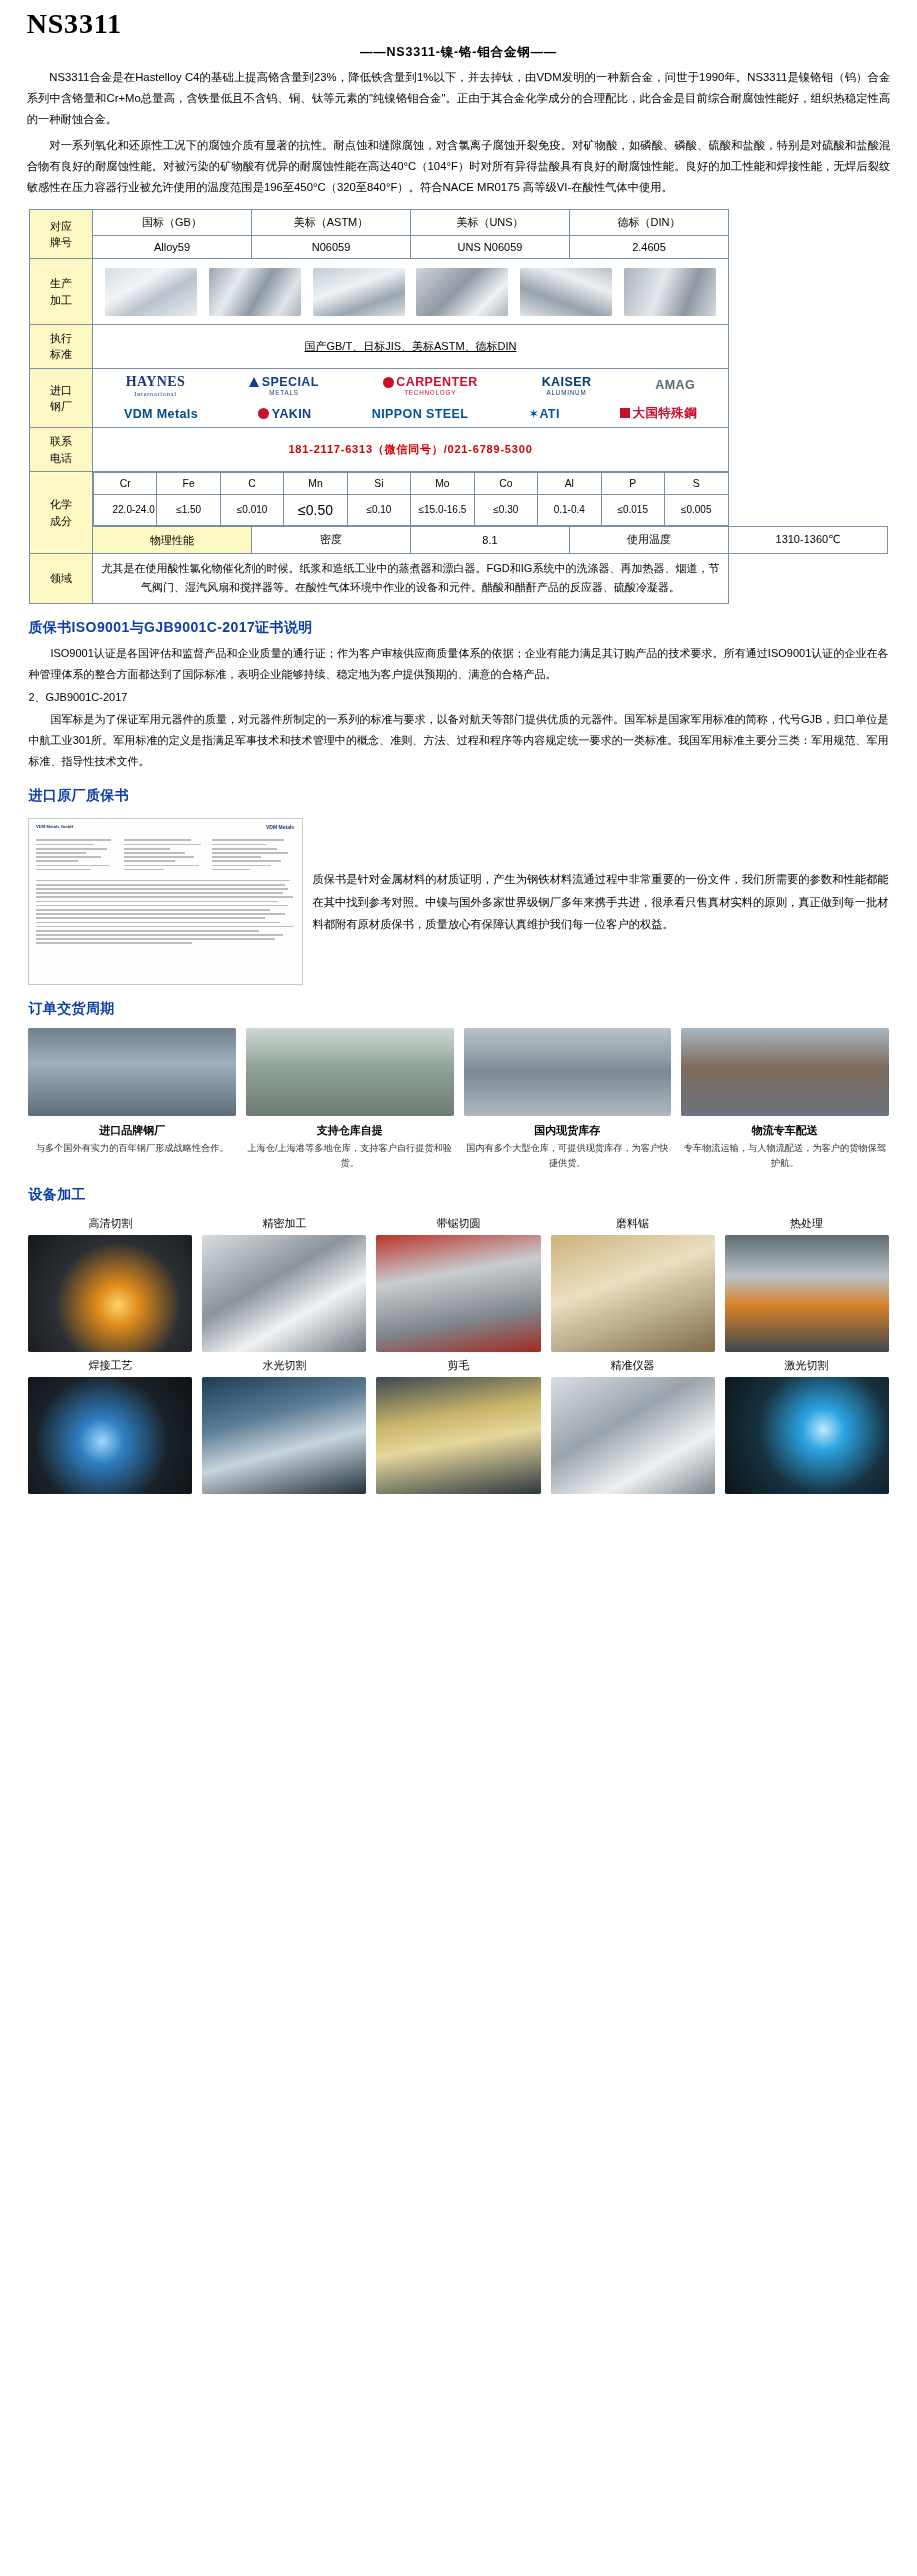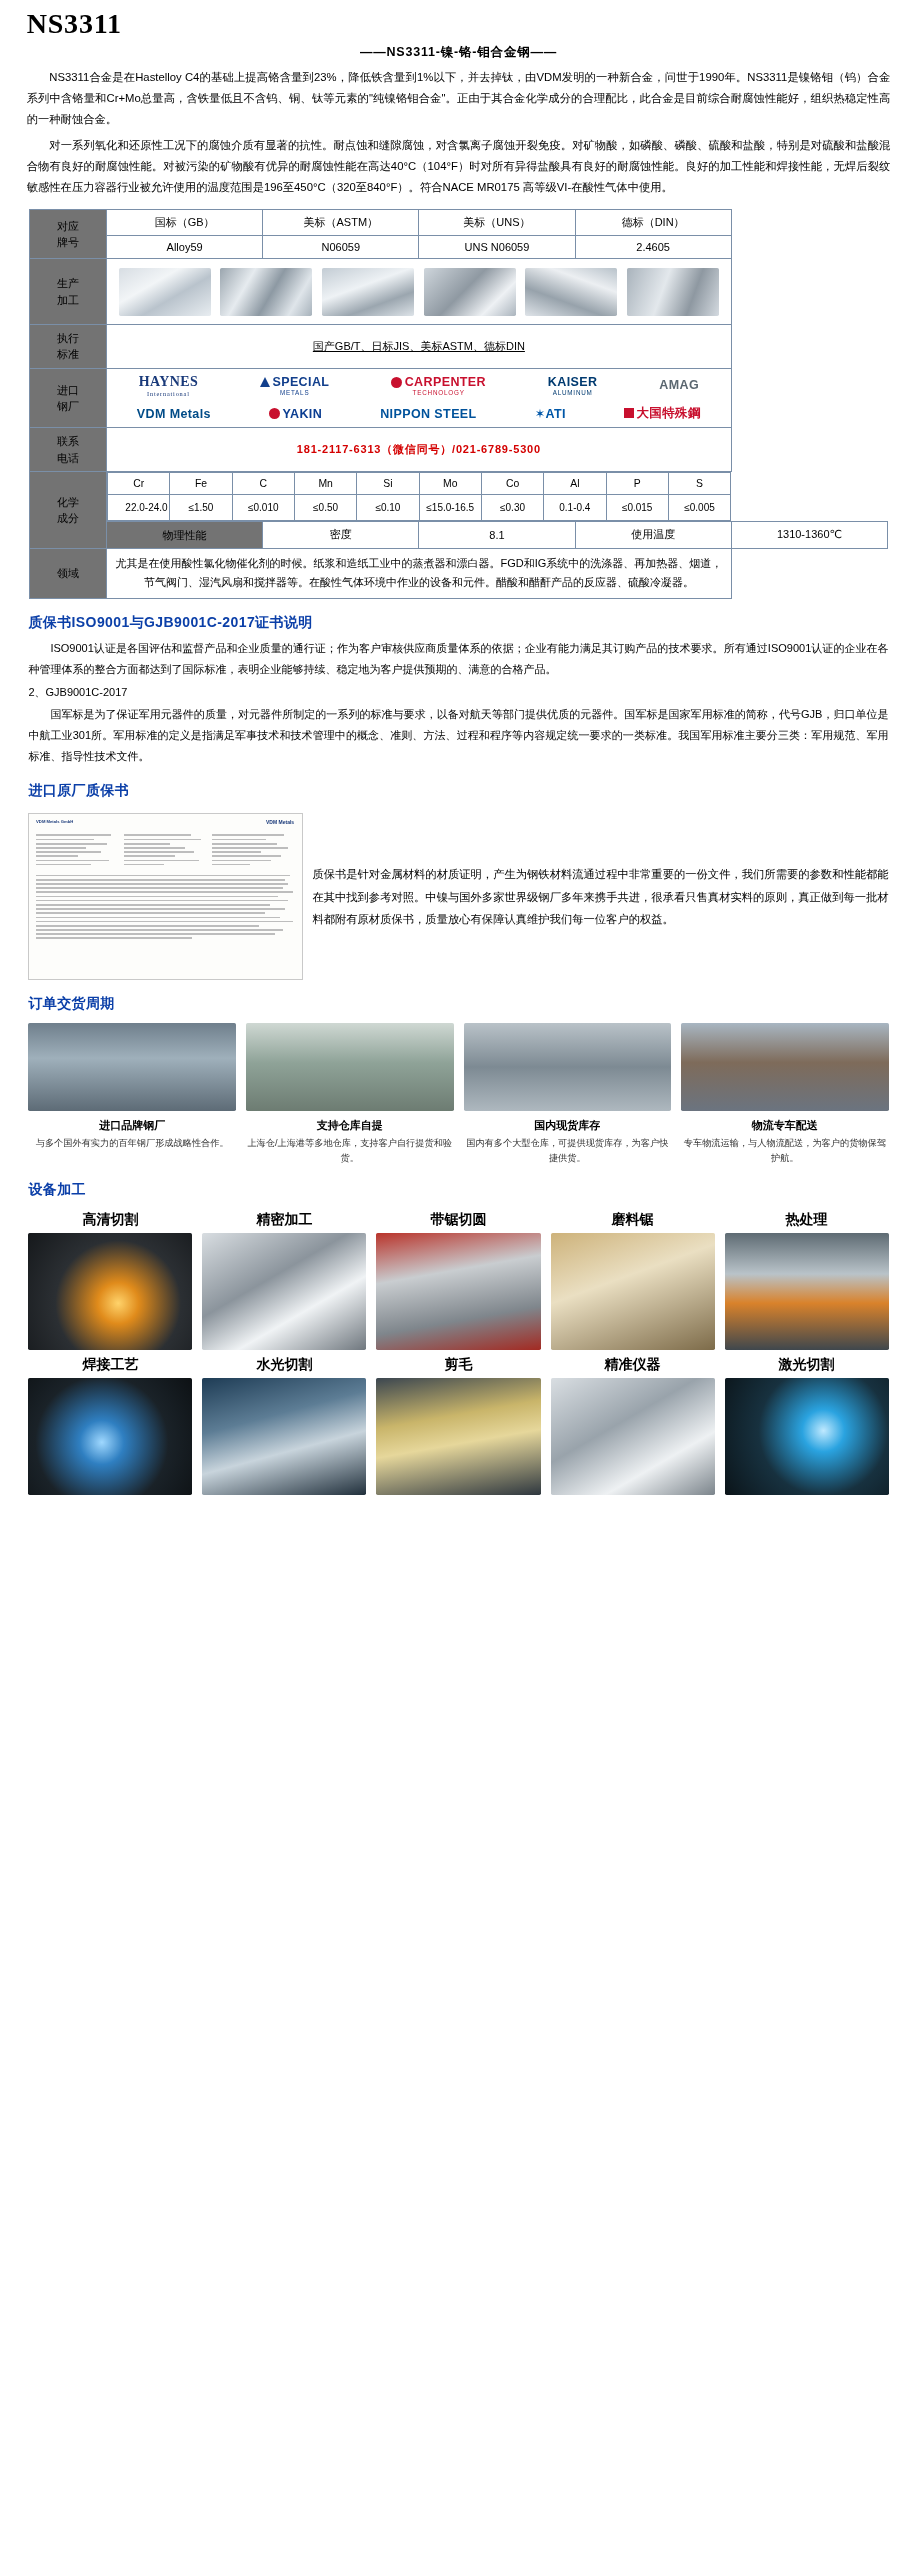--- a/index.html
+++ b/index.html
@@ -44,22 +44,22 @@
     table-layout: fixed;
   }
   table.spec td, table.spec th {
     border: 0.8px solid #7a8fa8;
     font-size: 11px;
     text-align: center;
     vertical-align: middle;
     padding: 5px 3.3px;
   }
   .lab {
-    width: 77px;
-    background: #737373;
+    width: 63px;
+    background: #fef9c3;
     font-size: 11.3px;
     line-height: 1.5;
     margin-top: 8px;
   }
   .lab span { display:block; }
   td.leftpad { text-align:left; padding-left:11.7px;text-decoration:underline; }
 
   
   .brandcell { padding: 8.3px 5px; }
   .brandrow { display:flex; justify-content:space-around; align-items:center; gap:5px; flex-wrap:nowrap; }
@@ -139,21 +139,21 @@
 
   .ph-warehouse { background:linear-gradient(180deg,#6f7f8c 0%,#9fb0bb 40%,#5d6b76 100%); }
   .ph-corridor { background:linear-gradient(180deg,#cfd8d3 0%,#8fa398 45%,#6d7c72 100%); }
   .ph-rack { background:linear-gradient(180deg,#b9c2c8 0%,#7d8a93 50%,#aeb8bf 100%); }
   .ph-train { background:linear-gradient(180deg,#a8b6c2 0%,#7e6b5a 45%,#6b7480 100%); }
 
   
   .eq-grid { padding: 1.7px 11.7px 0 11.7px; }
   .eq-row { display:flex; gap:10px; margin-bottom:3.3px; }
   .eq-cell { flex:1; }
-  .eq-title { font-size:14px; font-weight:bold; text-align:center; padding:3.3px 0 4.2px 0; }
+  .eq-title { font-size:11px; font-weight:normal; text-align:center; padding:3.3px 0 4.2px 0; }
   .eq-img { height:117px; border-radius:1.7px; }
   .e1 { background:radial-gradient(circle at 55% 60%, #ffd36b 0%, #e08b1b 18%, #2b2f33 55%, #15181b 100%); }
   .e2 { background:linear-gradient(150deg,#d8dde1 0%,#8b949c 40%,#f0f3f5 65%,#6f777e 100%); }
   .e3 { background:linear-gradient(170deg,#b9342b 0%,#c9cdd0 35%,#7f868c 70%,#a32a22 100%); }
   .e4b { background:linear-gradient(160deg,#cdb27a 0%,#eadfc2 40%,#7d6b49 100%); }
   .e5 { background:linear-gradient(180deg,#5e6b73 0%,#b9c3c9 35%,#d9822b 60%,#3f474d 100%); }
   .e6 { background:radial-gradient(circle at 45% 55%, #9fd8ff 0%, #2f7fc1 20%, #1a2228 60%, #0d1114 100%); }
   .e7 { background:linear-gradient(165deg,#1e3c55 0%,#5d7d95 35%,#c8d4dc 60%,#21303c 100%); }
   .e8 { background:linear-gradient(150deg,#d9dee2 0%,#99a3ab 40%,#eef1f3 70%,#7b848b 100%); }
   .e9 { background:linear-gradient(170deg,#3b4650 0%,#c9b56a 35%,#e6d79b 55%,#2e373f 100%); }
@@ -289,21 +289,21 @@
             <td style="border:0.8px solid #7a8fa8;padding:5px 1.7px;font-size:10.4px;">Mo</td>
             <td style="border:0.8px solid #7a8fa8;padding:5px 1.7px;font-size:10.4px;">Co</td>
             <td style="border:0.8px solid #7a8fa8;padding:5px 1.7px;font-size:10.4px;">Al</td>
             <td style="border:0.8px solid #7a8fa8;padding:5px 1.7px;font-size:10.4px;">P</td>
             <td style="border:0.8px solid #7a8fa8;padding:5px 1.7px;font-size:10.4px;">S</td>
           </tr>
           <tr>
             <td style="border:0.8px solid #7a8fa8;padding:6.7px 1.7px;font-size:10px;text-align:right;">22.0-24.0</td>
             <td style="border:0.8px solid #7a8fa8;padding:6.7px 1.7px;font-size:10px;">≤1.50</td>
             <td style="border:0.8px solid #7a8fa8;padding:6.7px 1.7px;font-size:10px;">≤0.010</td>
-            <td style="border:0.8px solid #7a8fa8;padding:6.7px 1.7px;font-size:10px;margin-left:16px;">≤0.50</td>
+            <td style="border:0.8px solid #7a8fa8;padding:6.7px 1.7px;font-size:14px;margin-left:16px;">≤0.50</td>
             <td style="border:0.8px solid #7a8fa8;padding:6.7px 1.7px;font-size:10px;">≤0.10</td>
             <td style="border:0.8px solid #7a8fa8;padding:6.7px 1.7px;font-size:10px;">≤15.0-16.5</td>
             <td style="border:0.8px solid #7a8fa8;padding:6.7px 1.7px;font-size:10px;">≤0.30</td>
             <td style="border:0.8px solid #7a8fa8;padding:6.7px 1.7px;font-size:10px;">0.1-0.4</td>
             <td style="border:0.8px solid #7a8fa8;padding:6.7px 1.7px;font-size:10px;text-align:center;">≤0.015</td>
             <td style="border:0.8px solid #7a8fa8;padding:6.7px 1.7px;font-size:10px;">≤0.005</td>
           </tr>
         </tbody>
             </table>
       </td>

